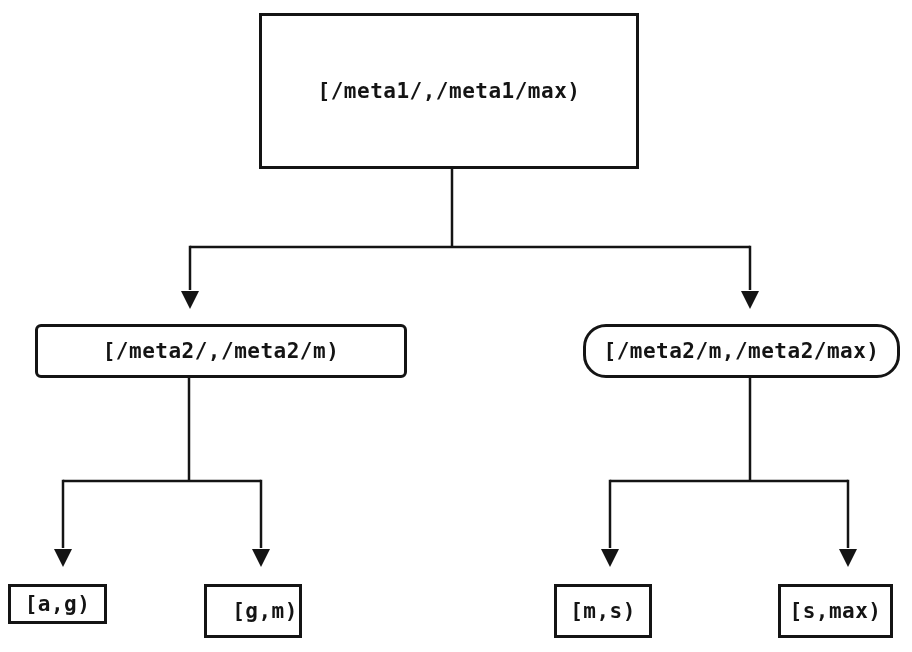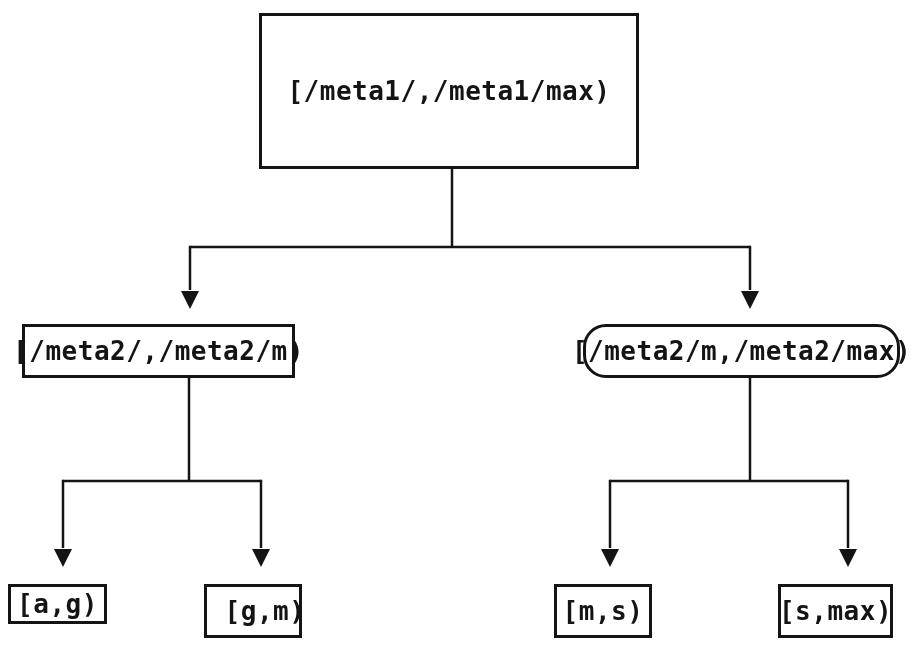--- a/index.html
+++ b/index.html
@@ -24,28 +24,28 @@
   }
   .node {
     position: absolute;
     box-sizing: border-box;
     border: 3px solid #141414;
     background: #ffffff;
     display: flex;
     align-items: center;
     justify-content: center;
     color: #141414;
-    font-size: 26px;
+    font-size: 21px;
     font-weight: bold;
     letter-spacing: 0.5px;
     white-space: nowrap;
   }
   
   #node-root       { left: 259px; top: 13px;  width: 380px; height: 156px; }
-  #node-left-child { left: 22px;  top: 324px; width: 273px; height: 54px;  }
+  #node-left-child { left: 35px;  top: 324px; width: 372px; height: 54px; border-radius: 6px;  }
   #node-right-child{ left: 583px; top: 324px; width: 317px; height: 54px; border-radius: 23px;  }
   #node-leaf-ag    { left: 8px;   top: 584px; width: 99px;  height: 40px;  }
   #node-leaf-gm    { left: 204px; top: 584px; width: 98px;  height: 54px; padding-left: 24px;  }
   #node-leaf-ms    { left: 554px; top: 584px; width: 98px;  height: 54px;  }
   #node-leaf-smax  { left: 778px; top: 584px; width: 115px; height: 54px;  }
 
   .edge-line {
     stroke: #141414;
     stroke-width: 2.5;
     fill: none;

